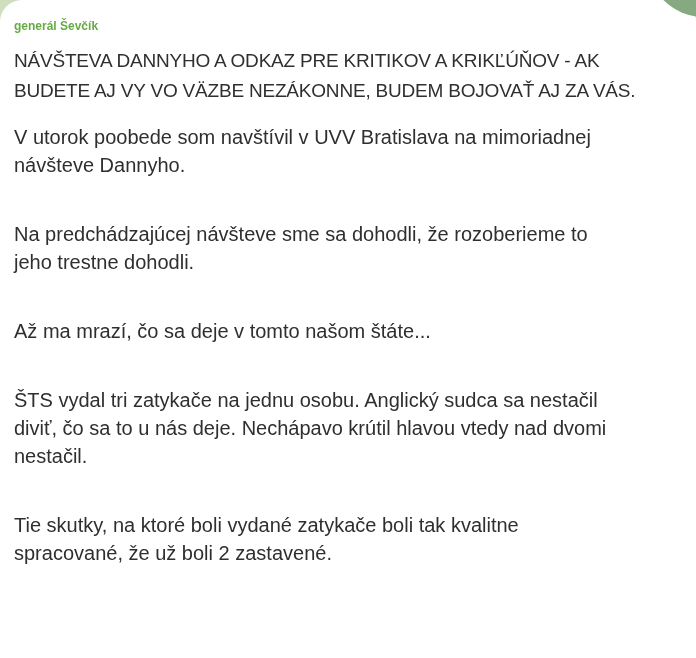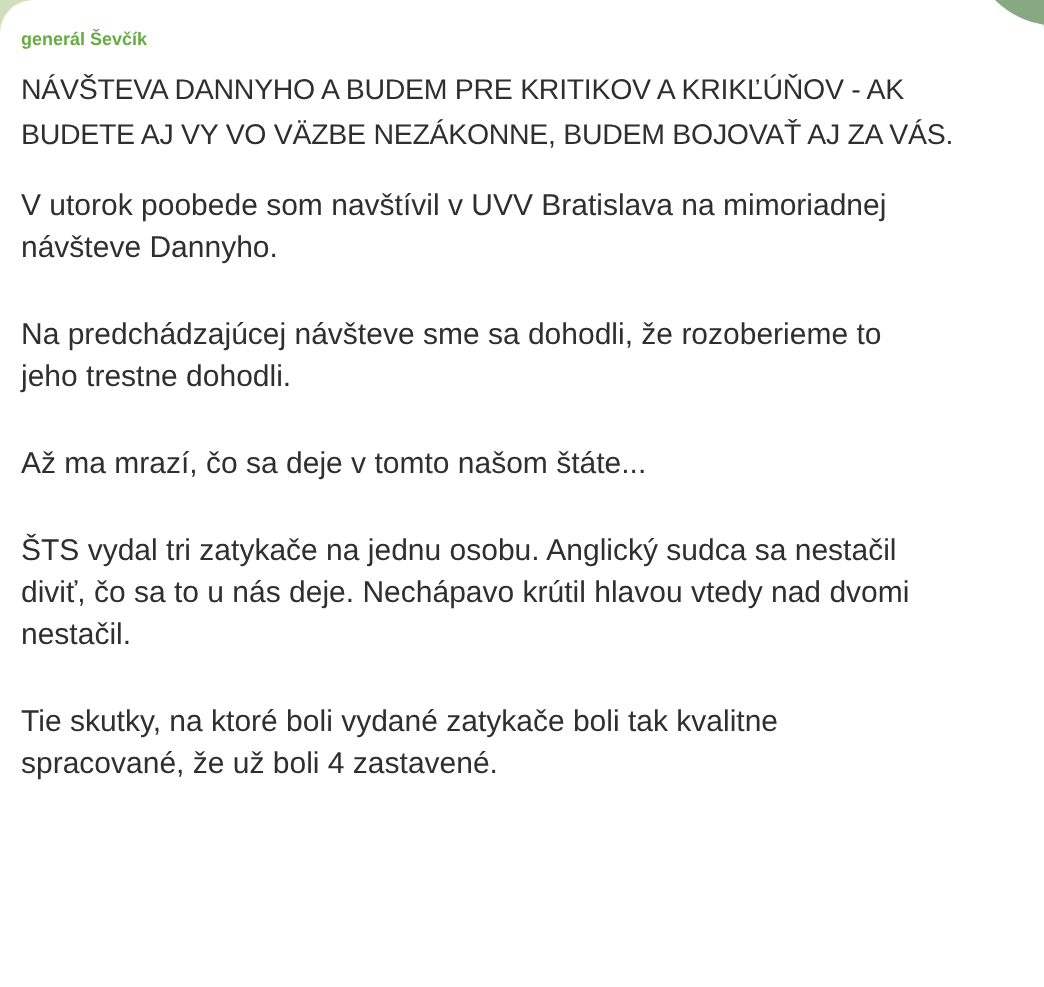--- a/index.html
+++ b/index.html
@@ -55,34 +55,34 @@
     font-size: 19px;
     line-height: 30px;
     letter-spacing: -0.2px;
   }
   .line {
     color: #2f2f2f;
     font-size: 20px;
     line-height: 28px;
     white-space: nowrap;
   }
-  .para { margin-top: 30px; }
+  .para { margin-top: 41px; }
   .para.first { margin-top: 17px; }
 </style>
 </head>
 <body>
 
 <div class="chat-bg"></div>
 <div class="corner-circle"></div>
 
 <div class="message-card">
   <div class="author">generál Ševčík</div>
 
   <div class="title">
-    <div class="line">NÁVŠTEVA DANNYHO A BUDEM PRE KRITIKOV A KRIKĽÚŇOV - AK</div>
+    <div class="line">NÁVŠTEVA DANNYHO A ODKAZ PRE KRITIKOV A KRIKĽÚŇOV - AK</div>
     <div class="line">BUDETE AJ VY VO VÄZBE NEZÁKONNE, BUDEM BOJOVAŤ AJ ZA VÁS.</div>
   </div>
 
   <div class="para first">
     <div class="line">V utorok poobede som navštívil v UVV Bratislava na mimoriadnej</div>
     <div class="line">návšteve Dannyho.</div>
   </div>
 
   <div class="para">
     <div class="line">Na predchádzajúcej návšteve sme sa dohodli, že rozoberieme to</div>
@@ -95,15 +95,15 @@
 
   <div class="para">
     <div class="line">ŠTS vydal tri zatykače na jednu osobu. Anglický sudca sa nestačil</div>
     <div class="line">diviť, čo sa to u nás deje. Nechápavo krútil hlavou vtedy nad dvomi</div>
     <div class="line">nestačil.</div>
   </div>
 
 
   <div class="para">
     <div class="line">Tie skutky, na ktoré boli vydané zatykače boli tak kvalitne</div>
-    <div class="line">spracované, že už boli 4 zastavené.</div>
+    <div class="line">spracované, že už boli 2 zastavené.</div>
   </div>
 </div>
 
 </body></html>

